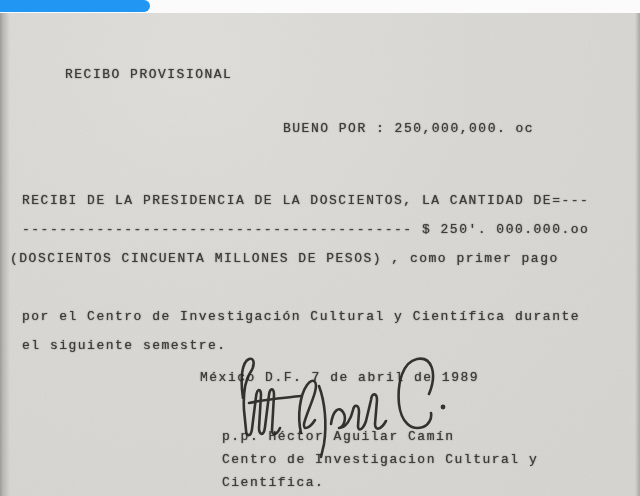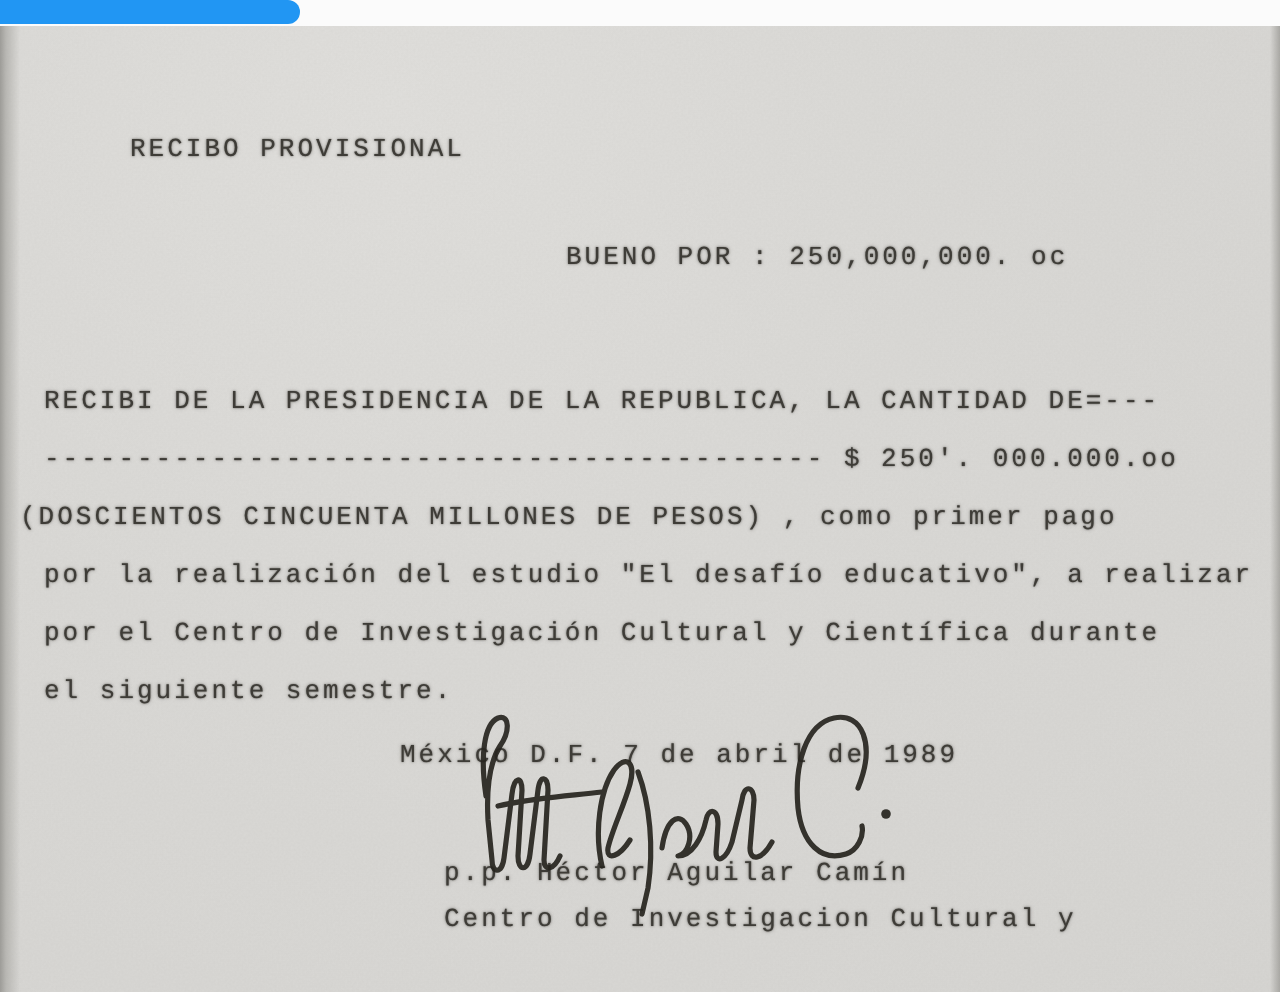--- a/index.html
+++ b/index.html
@@ -54,31 +54,31 @@
       <feTurbulence type="fractalNoise" baseFrequency="0.85" numOctaves="2" stitchTiles="stitch"></feTurbulence>
       <feColorMatrix type="matrix" values="0 0 0 0 0.35  0 0 0 0 0.34  0 0 0 0 0.32  0 0 0 0.6 0"></feColorMatrix>
     </filter>
     <rect width="640" height="483" filter="url(#grain)" opacity="0.14"></rect>
   </svg>
 
   <div class="tw" style="left:65px;top:67px">RECIBO PROVISIONAL</div>
 
   <div class="tw" style="left:283px;top:121px">BUENO POR : 250,000,000. oc</div>
 
-  <div class="tw" style="left:22px;top:193px">RECIBI DE LA PRESIDENCIA DE LA REPUBLICA, LA CANTIDAD DE=---</div>
+  <div class="tw" style="left:22px;top:193px">RECIBI DE LA PRESIDENCIA DE LA DOSCIENTOS, LA CANTIDAD DE=---</div>
   <div class="tw" style="left:22px;top:222px">------------------------------------------ $ 250'. 000.000.oo</div>
   <div class="tw" style="left:10px;top:251px">(DOSCIENTOS CINCUENTA MILLONES DE PESOS) , como primer pago</div>
-  <div class="tw" style="left:22px;top:280px">por la realización del estudio "El desafío educativo", a realizar</div>
   <div class="tw" style="left:22px;top:309px">por el Centro de Investigación Cultural y Científica durante</div>
   <div class="tw" style="left:22px;top:338px">el siguiente semestre.</div>
 
   <div class="tw" style="left:200px;top:370px">México D.F. 7 de abril de 1989</div>
 
   <div class="tw" style="left:222px;top:452px">Centro de Investigacion Cultural y</div>
   <div class="tw" style="left:222px;top:429px">p.p. Héctor Aguilar Camín</div>
+  <div class="tw" style="left:222px;top:475px">Científica.</div>
 
   <svg class="sig-svg" width="270" height="115" viewBox="195 350 270 115">
     <g fill="none" stroke="#27251f" stroke-width="2.6" stroke-linecap="round" stroke-linejoin="round" opacity="0.92">
 
       <path d="M 243 398 C 240 378 242 362 249 359 C 255 357 255 366 250 373 C 245 381 243 392 244 410 L 246 430 C 246 437 251 437 252 429 L 256 397 C 257 388 261 388 261 395 L 259 428 C 259 436 264 436 265 427 L 269 395 C 270 387 274 388 274 395 L 272 430 C 272 436 277 435 280 428"></path>
 
       <path d="M 249 403 C 266 399 284 398 301 396"></path>
 
       <path d="M 301 433 C 297 416 300 395 307 385 C 313 377 318 381 315 392 C 312 403 306 415 304 424 C 303 431 310 428 315 420"></path>
 

